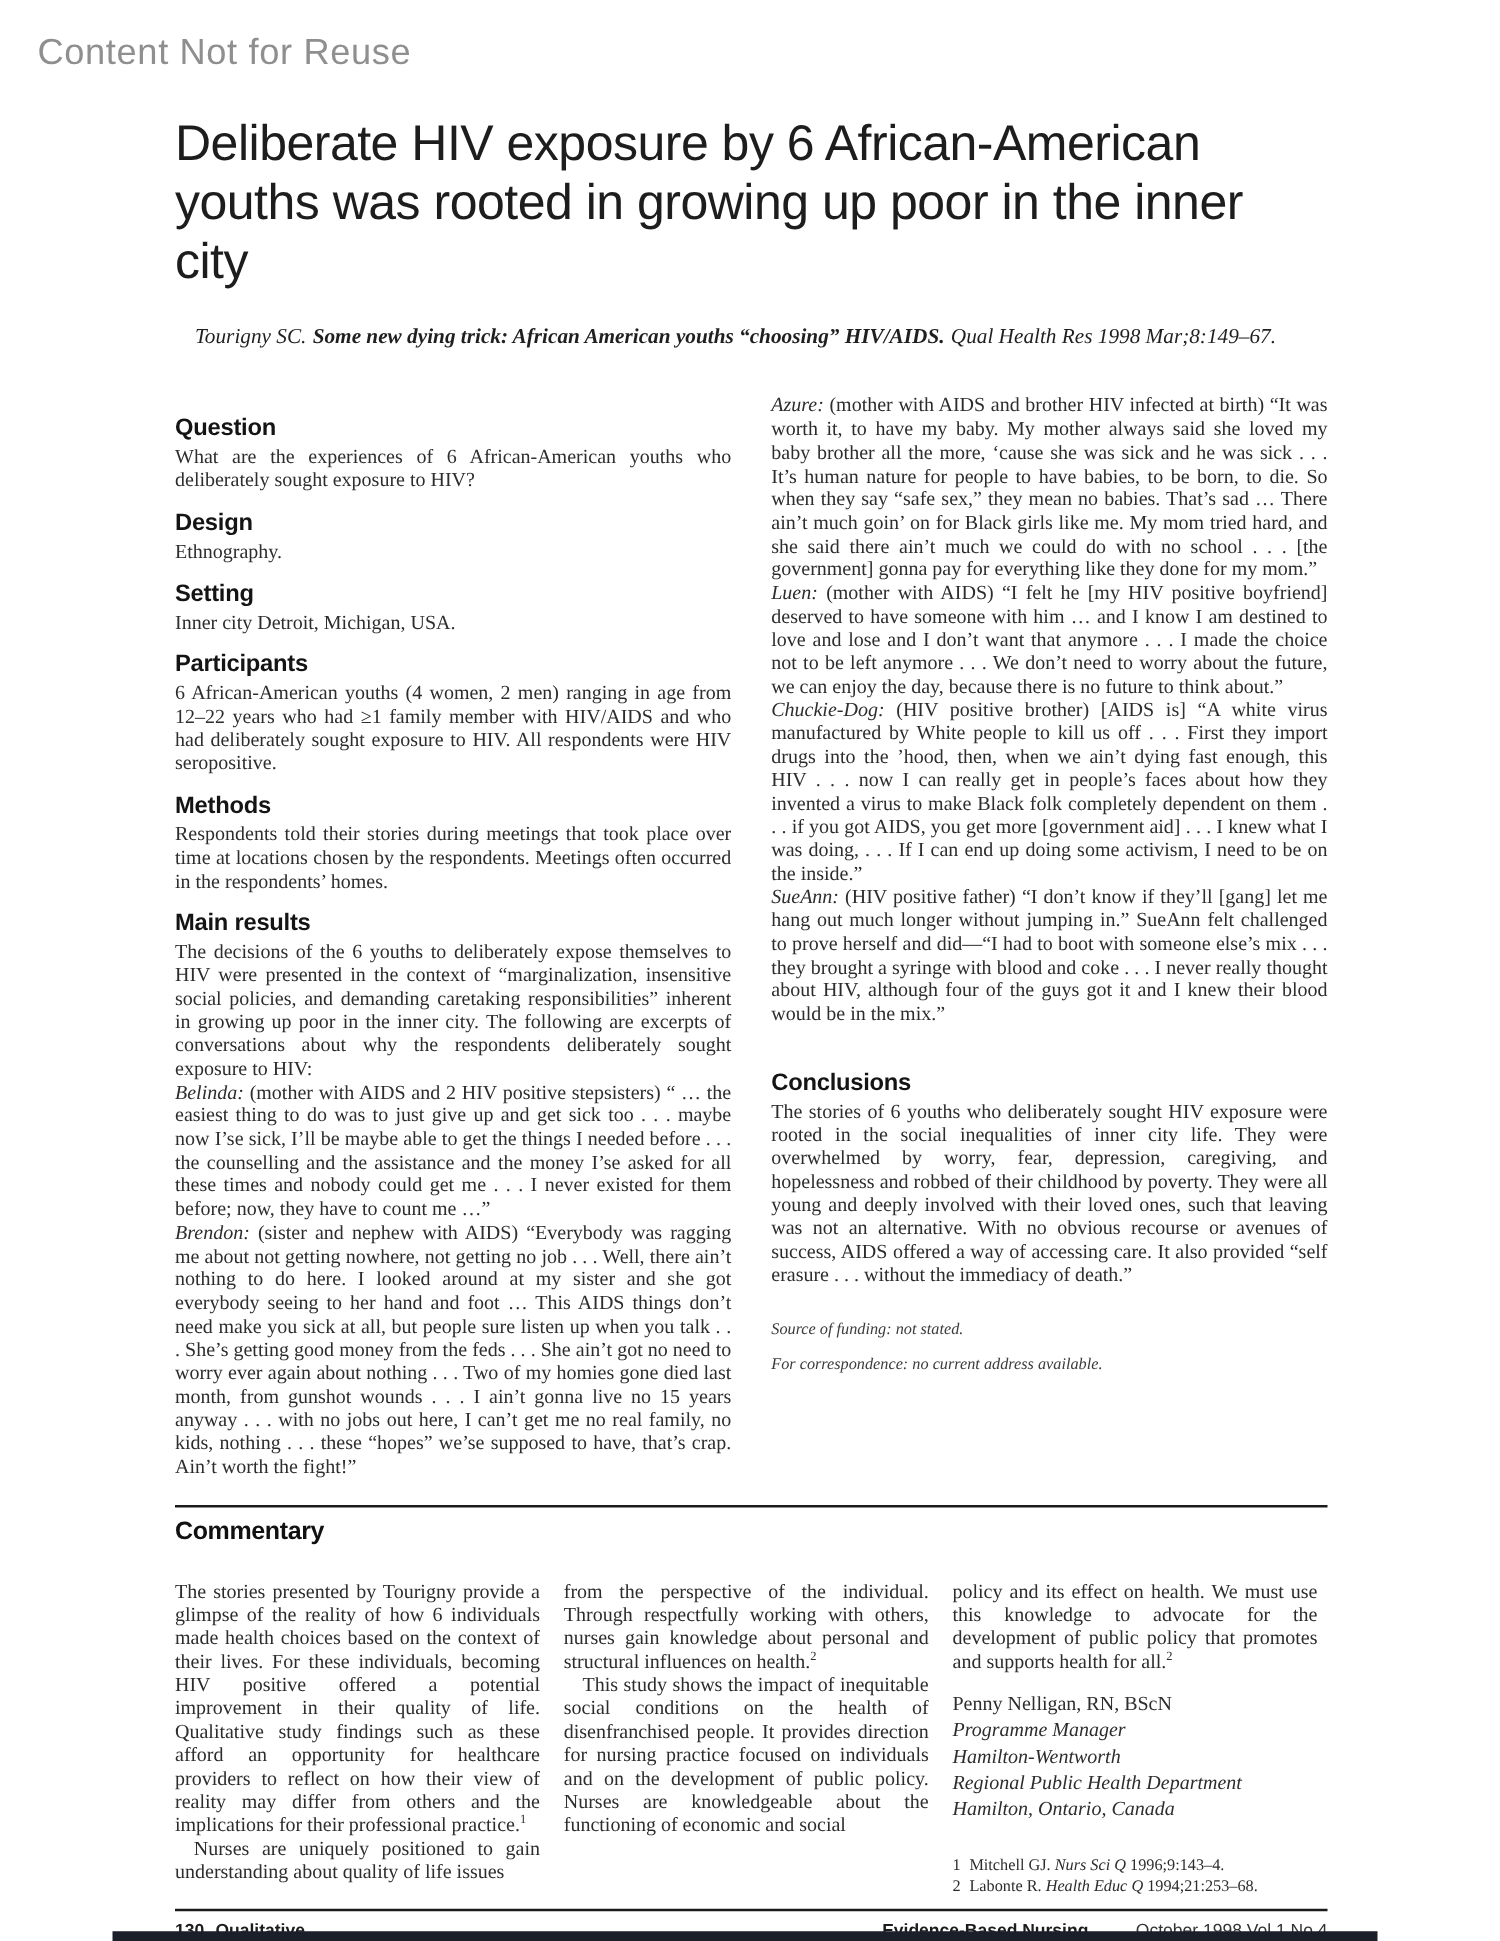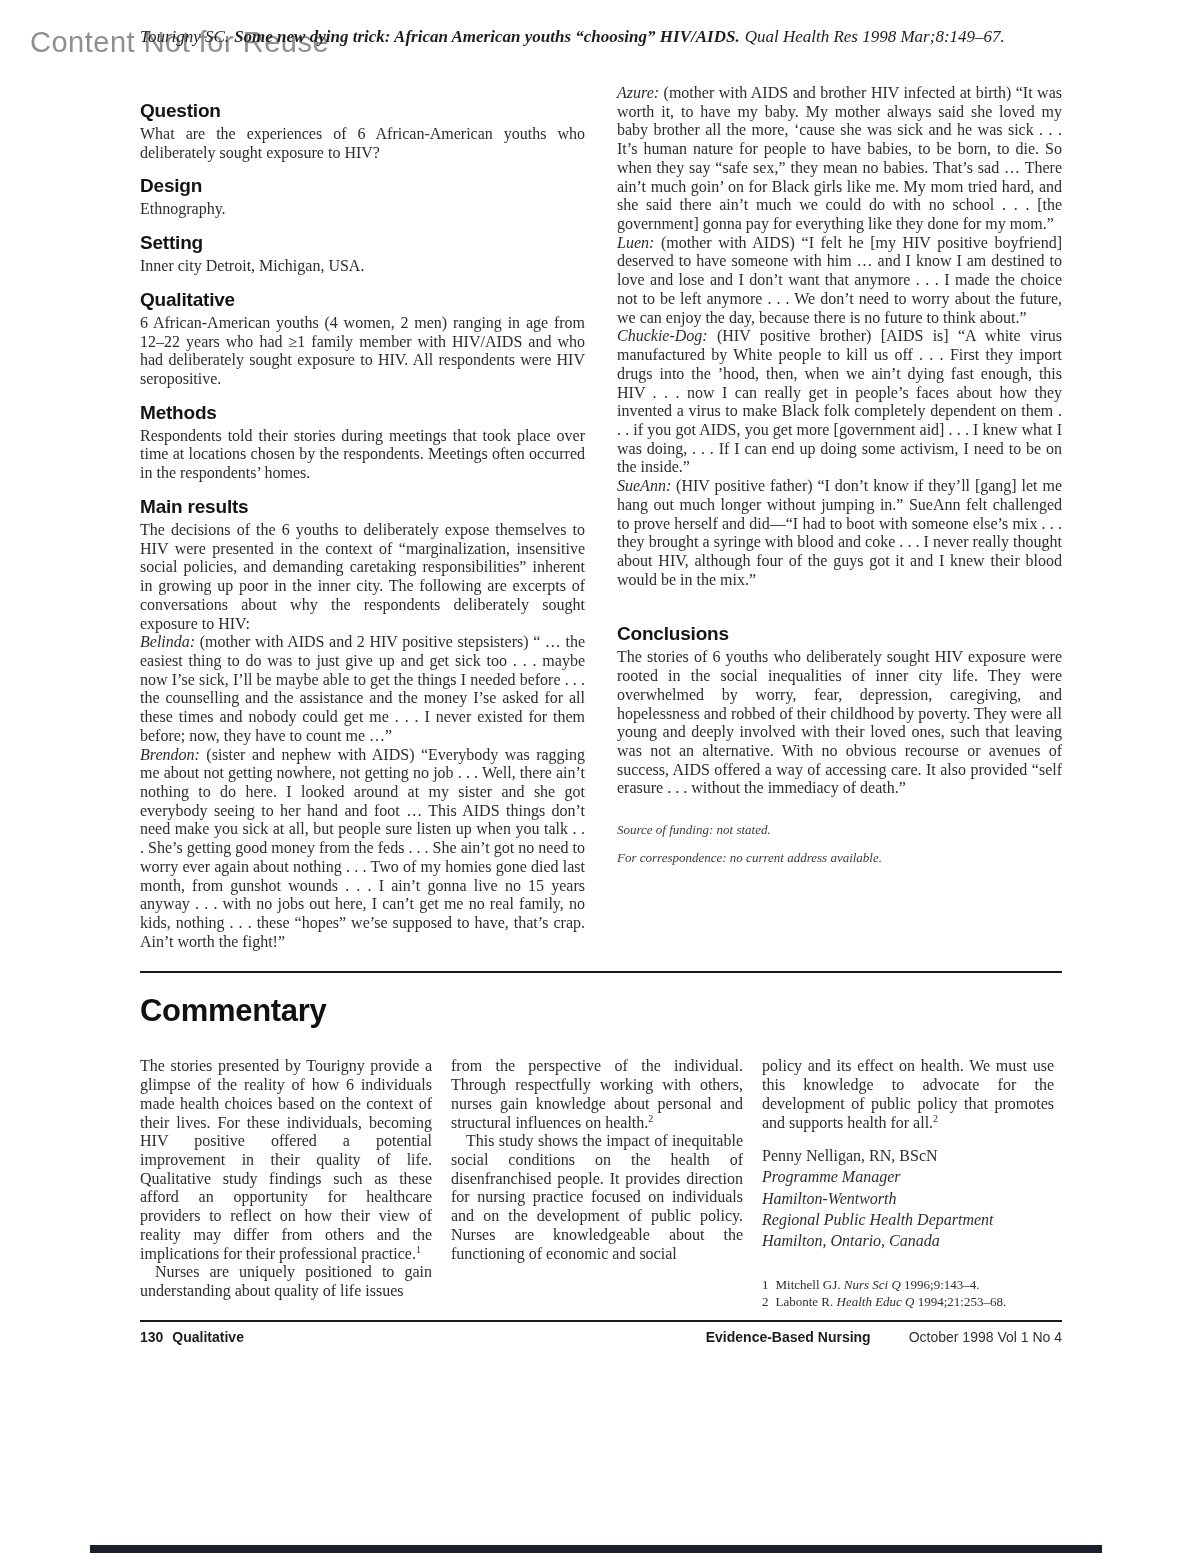--- a/index.html
+++ b/index.html
@@ -24,21 +24,21 @@
   .title {
     margin: 92px 0 0 0;
     font-family: "Liberation Sans", "DejaVu Sans", sans-serif;
     font-weight: 400;
     font-size: 40px; line-height: 1.17;
     color: #1d1d1d; letter-spacing: -0.4px;
     width: 890px;
   }
 
   .citation { margin: 27px 0 0 0; font-size: 17px; font-style: italic; color: #1f1f1f; }
-  .citation .cit-author { margin-right: 5px; }
+  .citation .cit-author { margin-right: 5px; margin-left: 16px; }
   .citation .cit-title  { font-weight: bold; margin-right: 5px; }
 
   .abstract-cols { display: flex; gap: 32px; margin-top: 37px; }
   .acol { flex: 1; min-width: 0; }
 
   .sec-heading {
     font-family: "Liberation Sans", "DejaVu Sans", sans-serif;
     font-size: 19px; font-weight: bold; color: #141414;
     margin: 13px 0 3px 0; letter-spacing: -0.2px;
   }
@@ -53,22 +53,22 @@
   .note.funding { margin-top: 24px; }
   .note.correspondence { margin-top: 12px; }
 
   .rule {
     border: none; border-top: 2.5px solid #1b1b1b;
     margin: 20px 0 0 0; width: 100%;
   }
 
   .commentary-title {
     font-family: "Liberation Sans", "DejaVu Sans", sans-serif;
-    font-size: 31px; font-weight: bold; color: #111;
-    margin: 20px 0 0 0; letter-spacing: -0.3px;
+    font-size: 20px; font-weight: bold; color: #111;
+    margin: 8px 0 0 0; letter-spacing: -0.3px;
   }
 
   .commentary-cols { display: flex; gap: 19px; margin-top: 28px; }
   .ccol { width: 292px; min-width: 0; }
   .ccol p { margin: 0; font-size: 16px; line-height: 1.17; text-align: justify; }
   .ccol p.indent { text-indent: 15px; }
   sup { font-size: 10px; line-height: 0; }
 
   .signature { margin-top: 13px; text-align: left; font-size: 16px; line-height: 1.32; color: #2d2d2d; }
   .signature .sig-line { display: block; font-style: italic; }
@@ -97,36 +97,37 @@
     width: 1012px; height: 8px; background: #1a1f29;
   }
 </style>
 </head>
 <body>
 
 <div class="watermark">Content Not for Reuse</div>
 
 <div class="content">
 
+  <h1 class="title">Deliberate HIV exposure by 6 African-American youths was rooted in growing up poor in the inner city</h1>
 
   <p class="citation"><span class="cit-author">Tourigny SC.</span><span class="cit-title">Some new dying trick: African American youths “choosing” HIV/AIDS.</span><span class="cit-source">Qual Health Res 1998 Mar;8:149–67.</span></p>
 
   <div class="abstract-cols">
 
     <div class="acol">
       <h3 class="sec-heading first">Question</h3>
       <p class="body-p">What are the experiences of 6 African-American youths who deliberately sought exposure to HIV?</p>
 
       <h3 class="sec-heading">Design</h3>
       <p class="body-p">Ethnography.</p>
 
       <h3 class="sec-heading">Setting</h3>
       <p class="body-p">Inner city Detroit, Michigan, USA.</p>
 
-      <h3 class="sec-heading">Qualitative</h3>
+      <h3 class="sec-heading">Participants</h3>
       <p class="body-p">6 African-American youths (4 women, 2 men) ranging in age from 12–22 years who had ≥1 family member with HIV/AIDS and who had deliberately sought exposure to HIV. All respondents were HIV seropositive.</p>
 
       <h3 class="sec-heading">Methods</h3>
       <p class="body-p">Respondents told their stories during meetings that took place over time at locations chosen by the respondents. Meetings often occurred in the respondents’ homes.</p>
 
       <h3 class="sec-heading">Main results</h3>
       <p class="body-p">The decisions of the 6 youths to deliberately expose themselves to HIV were presented in the context of “marginalization, insensitive social policies, and demanding caretaking responsibilities” inherent in growing up poor in the inner city. The following are excerpts of conversations about why the respondents deliberately sought exposure to HIV:</p>
 
       <p class="quote-p"><span class="speaker">Belinda:</span><span> (mother with AIDS and 2 HIV positive stepsisters) “ … the easiest thing to do was to just give up and get sick too . . . maybe now I’se sick, I’ll be maybe able to get the things I needed before . . . the counselling and the assistance and the money I’se asked for all these times and nobody could get me . . . I never existed for them before; now, they have to count me …”</span></p>
 

